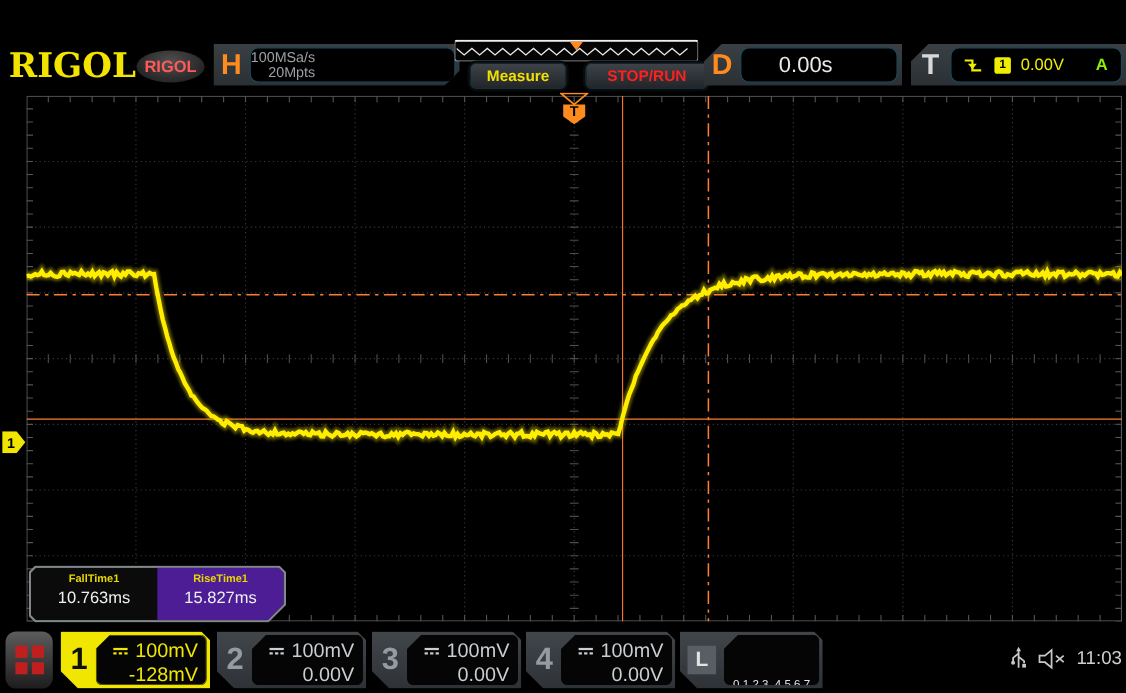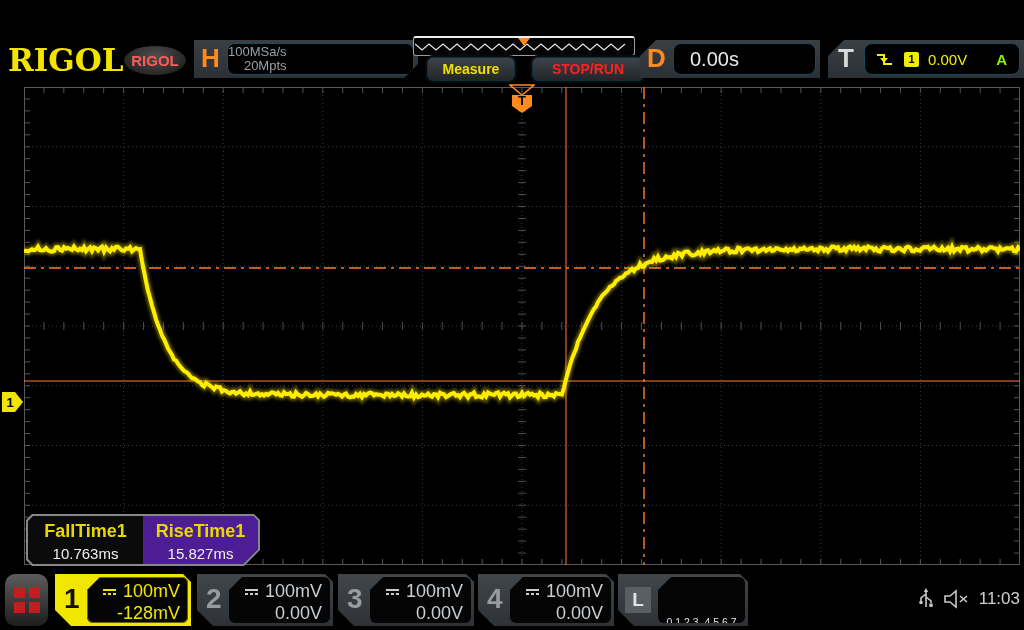--- a/index.html
+++ b/index.html
@@ -37,21 +37,21 @@
            border-left:6px solid transparent; border-right:6px solid transparent; border-top:8px solid #ff8a1e; }
 
   .hdrbtn { position:absolute; height:24px; border:1px solid #10303c; border-radius:6px;
             background:linear-gradient(#3d4348,#22262a); color:#f0e000; font-weight:bold; font-size:14px;
             text-align:center; box-shadow:0 0 0 2px #0a0a0a; font-family:"Liberation Sans",sans-serif; }
   .btn-measure { left:427px; top:57px; width:88px; }
   .btn-stoprun { left:532px; top:57px; width:112px; color:#ff2020; }
 
   .d-main { left:640px; top:40px; width:180px; height:38px;
             clip-path:polygon(16px 0,100% 0,100% 100%,0 100%,0 16px); }
-  .d-main .dval { color:#e9e9e9; font-size:20px; padding-left:16px; }
+  .d-main .dval { color:#e9e9e9; font-size:20px; padding-left:34px; }
 
   .t-main { left:828px; top:40px; width:196px; height:38px;
             clip-path:polygon(16px 0,100% 0,100% 100%,0 100%,0 16px); }
   .t-main .boxletter { left:10px; }
   .t-main .innerbox { left:36px; gap:9px; padding:0 10px; }
   .chbadge { display:inline-block; width:15px; height:15px; background:#f0ee00; color:#000;
              font-size:11px; font-weight:bold; text-align:center; line-height:15px; border-radius:2px; }
   .tlevel { color:#f0ee00; font-size:15px; flex:1; }
   .tmode { color:#8ef000; font-size:15px; font-weight:bold; padding-right:2px; }
 
@@ -60,21 +60,21 @@
   .trigmark { position:absolute; left:509px; top:84px; }
   .ch1mark  { position:absolute; left:2px; top:392px; }
 
   
   .mpanel { position:absolute; left:26px; top:514px; width:234px; height:52px; background:#82878c;
             clip-path:polygon(6px 0,calc(100% - 6px) 0,100% 6px,100% calc(100% - 16px),calc(100% - 16px) 100%,6px 100%,0 calc(100% - 6px),0 6px); }
   .mpanel-in { position:absolute; left:2px; top:2px; right:2px; bottom:2px; background:#0b0b0b; display:flex;
             clip-path:polygon(5px 0,calc(100% - 5px) 0,100% 5px,100% calc(100% - 15px),calc(100% - 15px) 100%,5px 100%,0 calc(100% - 5px),0 5px); }
   .mcell { width:50%; height:100%; text-align:center; padding-top:5px; }
   .mcell.sel { background:#4c1d95; }
-  .mlabel { color:#e8d700; font-size:18px; font-weight:bold; }
+  .mlabel { color:#e8d700; font-size:10px; font-weight:bold; }
   .mvalue { color:#f0f0f0; font-size:15px; margin-top:3px; }
 
   
   .menubtn { position:absolute; left:5px; top:574px; width:43px; height:52px; border-radius:10px;
              background:linear-gradient(#5c5c5c,#1d1d1d); display:grid; grid-template-columns:11px 11px;
              grid-template-rows:11px 11px; gap:4px; align-content:center; justify-content:center; }
   .menubtn i { background:#c01f1f; display:block; }
 
   .chbox { position:absolute; top:574px; width:136px; height:52px;
            clip-path:polygon(0 0,calc(100% - 8px) 0,100% 8px,100% 100%,16px 100%,0 calc(100% - 16px)); }

